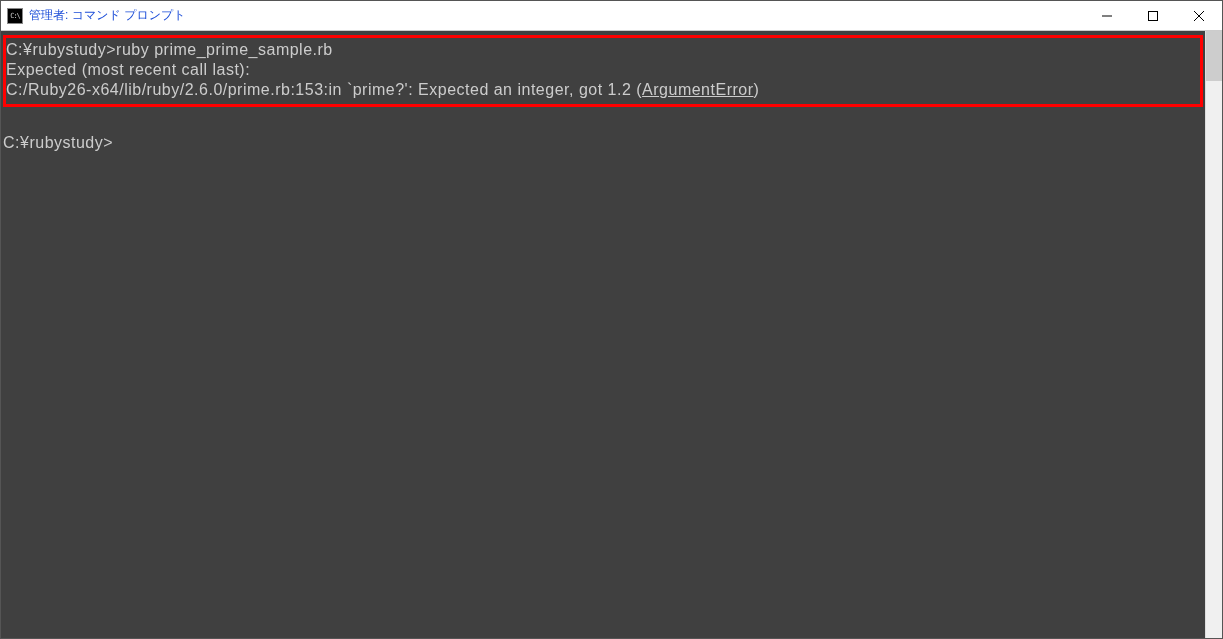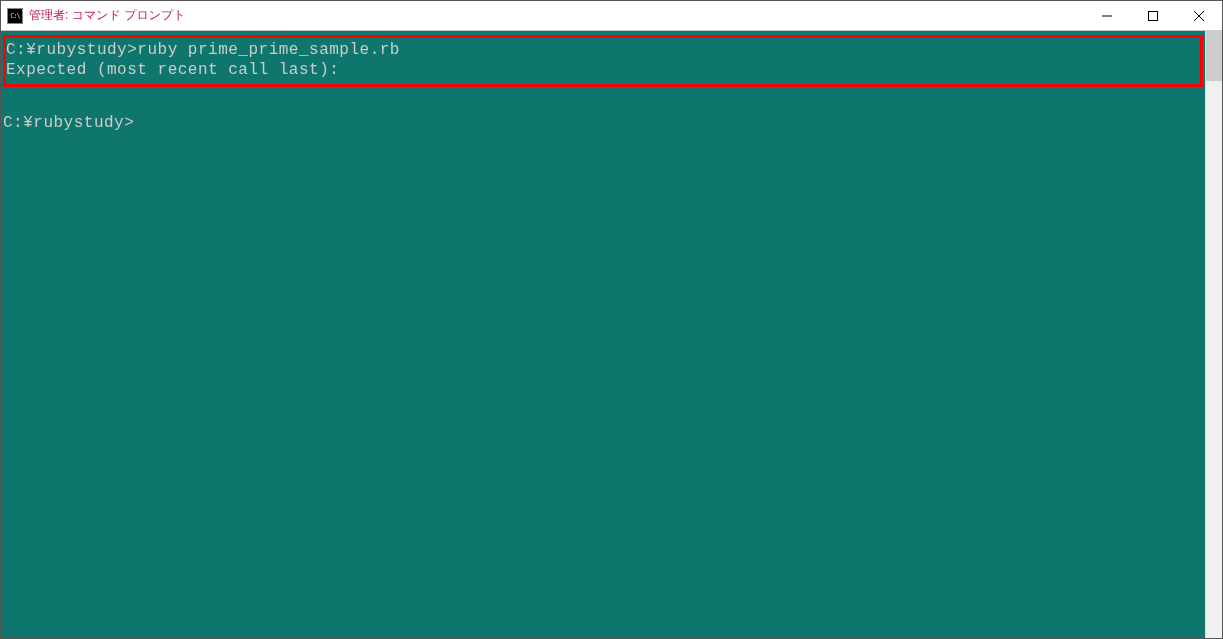--- a/index.html
+++ b/index.html
@@ -44,21 +44,21 @@
     align-items: center;
     justify-content: center;
     color: #ccc;
     font-size: 7px;
     font-family: "Consolas", monospace;
     letter-spacing: -1px;
     border: 1px solid #888;
   }
   .title-text {
     font-size: 12px;
-    color: #be185d;
+    color: #1d4ed8;
     white-space: nowrap;
   }
   .titlebar-controls {
     display: flex;
     height: 100%;
   }
   .ctrl-btn {
     width: 46px;
     height: 100%;
     display: flex;
@@ -68,23 +68,23 @@
     cursor: default;
   }
   .ctrl-btn svg { display: block; }
   .client {
     flex: 1;
     display: flex;
     min-height: 0;
   }
   .terminal {
     flex: 1;
-    background: #0f766e;
+    background: #404040;
     color: #ccc;
-    font-family: Liberation Mono, monospace;
+    font-family: Liberation Sans, sans-serif;
     font-size: 16px;
     line-height: 20px;
     padding: 4px 2px 16px 2px;
     position: relative;
     overflow: hidden;
   }
   .highlight-box {
     border: 3px solid #ff0000;
     padding: 2px 4px 4px 0;
     margin-bottom: 6px;
@@ -137,20 +137,21 @@
         </svg>
       </div>
     </div>
   </div>
 
   <div class="client">
     <div class="terminal">
       <div class="highlight-box">
         <div class="line">C:¥rubystudy&gt;ruby prime_prime_sample.rb</div>
         <div class="line">Expected (most recent call last):</div>
+        <div class="line"><span>C:/Ruby26-x64/lib/ruby/2.6.0/prime.rb:153:in `prime?': Expected an integer, got 1.2 (</span><span class="underlined">ArgumentError</span><span>)</span></div>
       </div>
       <div class="line">&nbsp;</div>
       <div class="line">C:¥rubystudy&gt;</div>
     </div>
     <div class="scrollbar">
       <div class="scroll-thumb"></div>
     </div>
   </div>
 
 </div>

